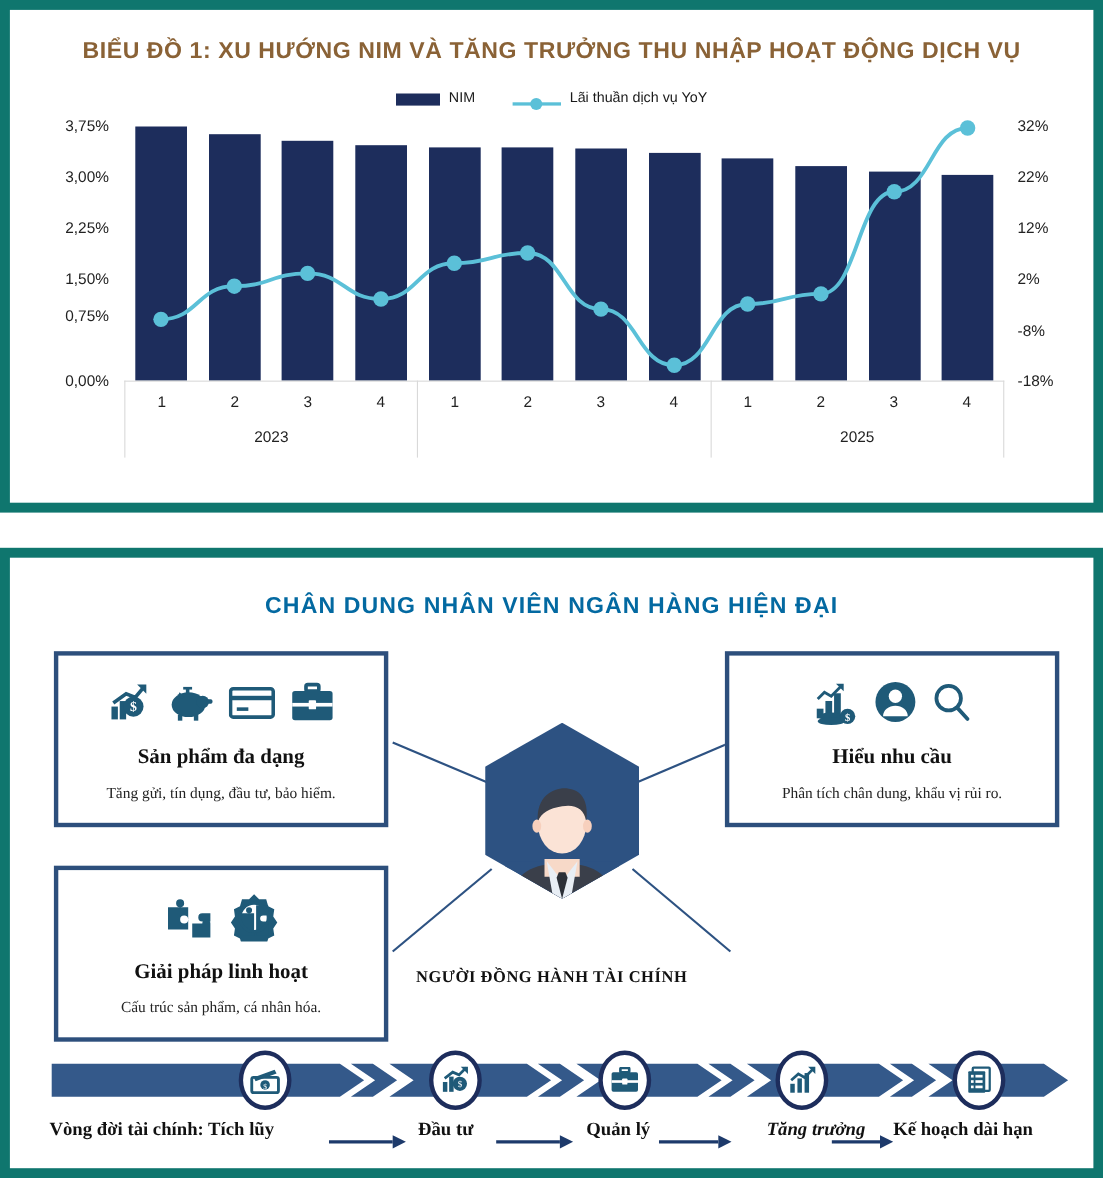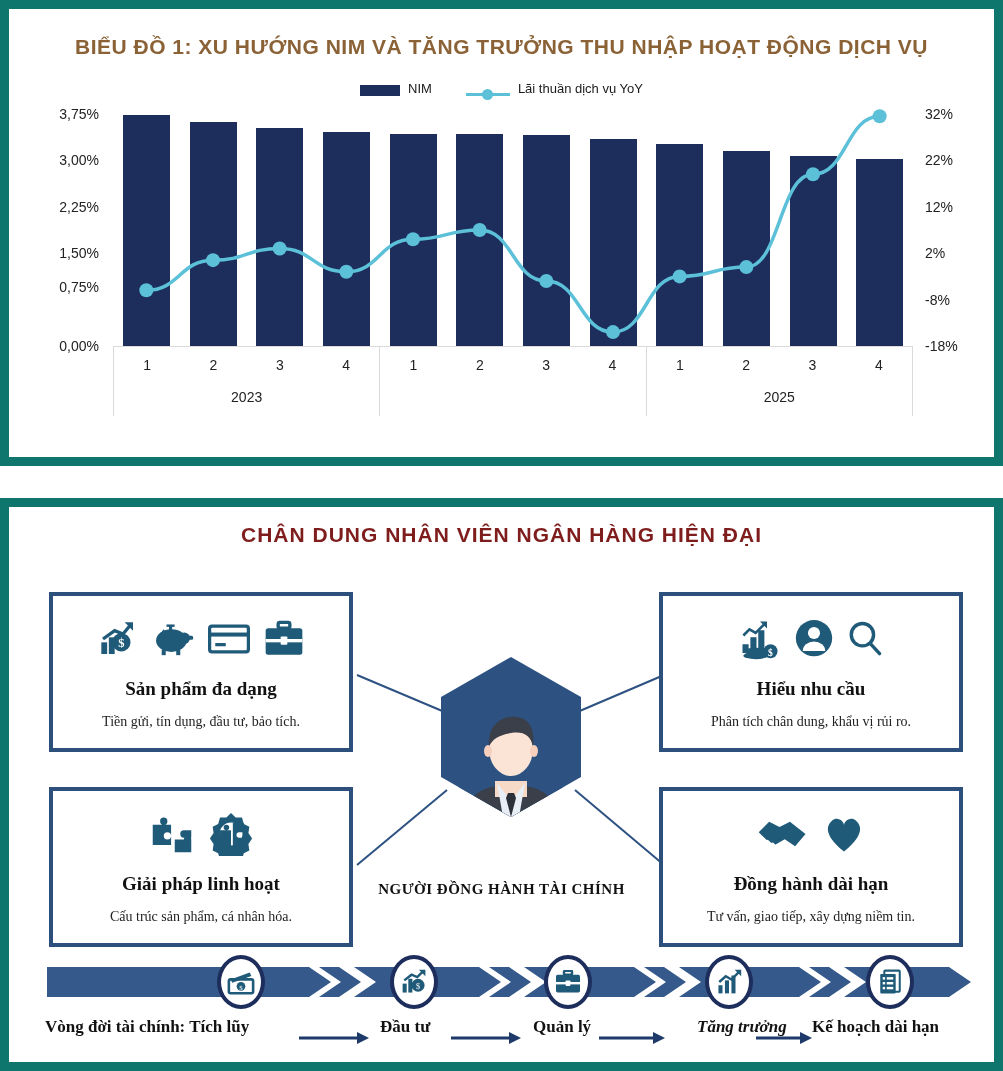--- a/index.html
+++ b/index.html
@@ -65,22 +65,22 @@
     display: flex; flex-direction: column;
   }
   .year-group:last-child { border-right: 1px solid #d9d9d9; }
   .q-row { display: flex; height: 36px; }
   .q-cell { flex: 1; display: flex; align-items: center; justify-content: center;
             font-size: 14px; color: #222; }
   .year-label { text-align: center; font-size: 14px; color: #222; padding-top: 6px; }
 
   
   .info-title {
-    color: #7f1d1d; font-weight: bold; font-size: 21px; letter-spacing: 1px;
-    text-align: center; margin-top: 16px;
+    color: #0369a1; font-weight: bold; font-size: 21px; letter-spacing: 1px;
+    text-align: center; margin-top: 32px;
   }
   .cards { position: absolute; left: 0; top: 78px; width: 100%; height: 370px; }
   .card {
     position: absolute; width: 304px; height: 160px;
     border: 4px solid #2d4f7c; background: #fff;
     display: flex; flex-direction: column; align-items: center;
     padding-top: 16px;
   }
   #card-tl { left: 40px; top: 7px; }
   #card-tr { left: 650px; top: 7px; }
@@ -283,21 +283,21 @@
           <rect x="9" y="24" width="13" height="4" fill="#1f5a78"></rect>
         </svg>
         <svg width="40" height="38" viewBox="0 0 48 44">
           <rect x="17" y="2" width="14" height="7" rx="2" fill="none" stroke="#1f5a78" stroke-width="4"></rect>
           <rect x="2" y="9" width="44" height="32" rx="3" fill="#1f5a78"></rect>
           <rect x="2" y="22" width="44" height="4" fill="#fff"></rect>
           <rect x="20" y="19" width="8" height="10" rx="1" fill="#fff"></rect>
         </svg>
       </div>
       <div class="card-title">Sản phẩm đa dạng</div>
-      <div class="card-desc">Tiền gửi, tín dụng, đầu tư, bảo tích.</div>
+      <div class="card-desc">Tăng gửi, tín dụng, đầu tư, bảo hiểm.</div>
     </div>
 
     <div class="card" id="card-tr">
       <div class="card-icons">
         <svg width="42" height="42" viewBox="0 0 48 48">
           <rect x="4" y="30" width="7" height="10" fill="#1f5a78"></rect>
           <rect x="13" y="22" width="7" height="18" fill="#1f5a78"></rect>
           <rect x="22" y="14" width="7" height="26" fill="#1f5a78"></rect>
           <path d="M5 20 L12 13 L19 17 L30 6" stroke="#1f5a78" stroke-width="3" fill="none"></path>
           <path d="M24 4 L32 4 L32 12 Z" fill="#1f5a78"></path>
@@ -332,33 +332,20 @@
           <circle cx="24" cy="24" r="14" fill="#fff"></circle>
           <path d="M11 20 h8 a3 3 0 0 1 0-6 a3 3 0 0 1 0 6 h5 v22 h-13 z" fill="#1f5a78"></path>
           <path d="M26 12 h12 v10 h-5 a3 3 0 0 0 0 6 h5 v14 H26 z" fill="#1f5a78"></path>
           <circle cx="24" cy="24" r="14" fill="none" stroke="#1f5a78" stroke-width="3"></circle>
         </svg>
       </div>
       <div class="card-title">Giải pháp linh hoạt</div>
       <div class="card-desc">Cấu trúc sản phẩm, cá nhân hóa.</div>
     </div>
 
-    <div class="card" id="card-br">
-      <div class="card-icons">
-        <svg width="52" height="40" viewBox="0 0 60 44">
-          <path d="M2 20 L14 8 L26 14 L38 8 L56 22 L44 36 L32 28 L18 36 z" fill="#1f5a78"></path>
-          <path d="M6 26 l10 9 M12 30 l8 7 M18 33 l6 6" stroke="#fff" stroke-width="2.5" stroke-linecap="round"></path>
-        </svg>
-        <svg width="42" height="40" viewBox="0 0 48 44">
-          <path d="M24 42 C4 26 2 14 10 7 C17 1 24 8 24 12 C24 8 31 1 38 7 C46 14 44 26 24 42 z" fill="#1f5a78"></path>
-        </svg>
-      </div>
-      <div class="card-title">Đồng hành dài hạn</div>
-      <div class="card-desc">Tư vấn, giao tiếp, xây dựng niềm tin.</div>
-    </div>
 
     <div class="hexwrap">
       <div class="hex">
         <svg width="104" height="120" viewBox="0 0 104 120">
           <rect x="0" y="86" width="104" height="34" fill="#2d5282"></rect>
           <path d="M6 120 C8 96 26 88 52 88 C78 88 96 96 98 120 z" fill="#3a3f4a"></path>
           <path d="M36 84 h32 v16 h-32 z" fill="#f7d9c8"></path>
           <path d="M38 86 L52 104 L66 86 L60 120 L44 120 z" fill="#e8eef5"></path>
           <path d="M49 96 h6 l2 5 -5 19 -5 -19 z" fill="#2c3038"></path>
           <ellipse cx="52" cy="52" rx="22" ry="27" fill="#fbe3d6"></ellipse>

